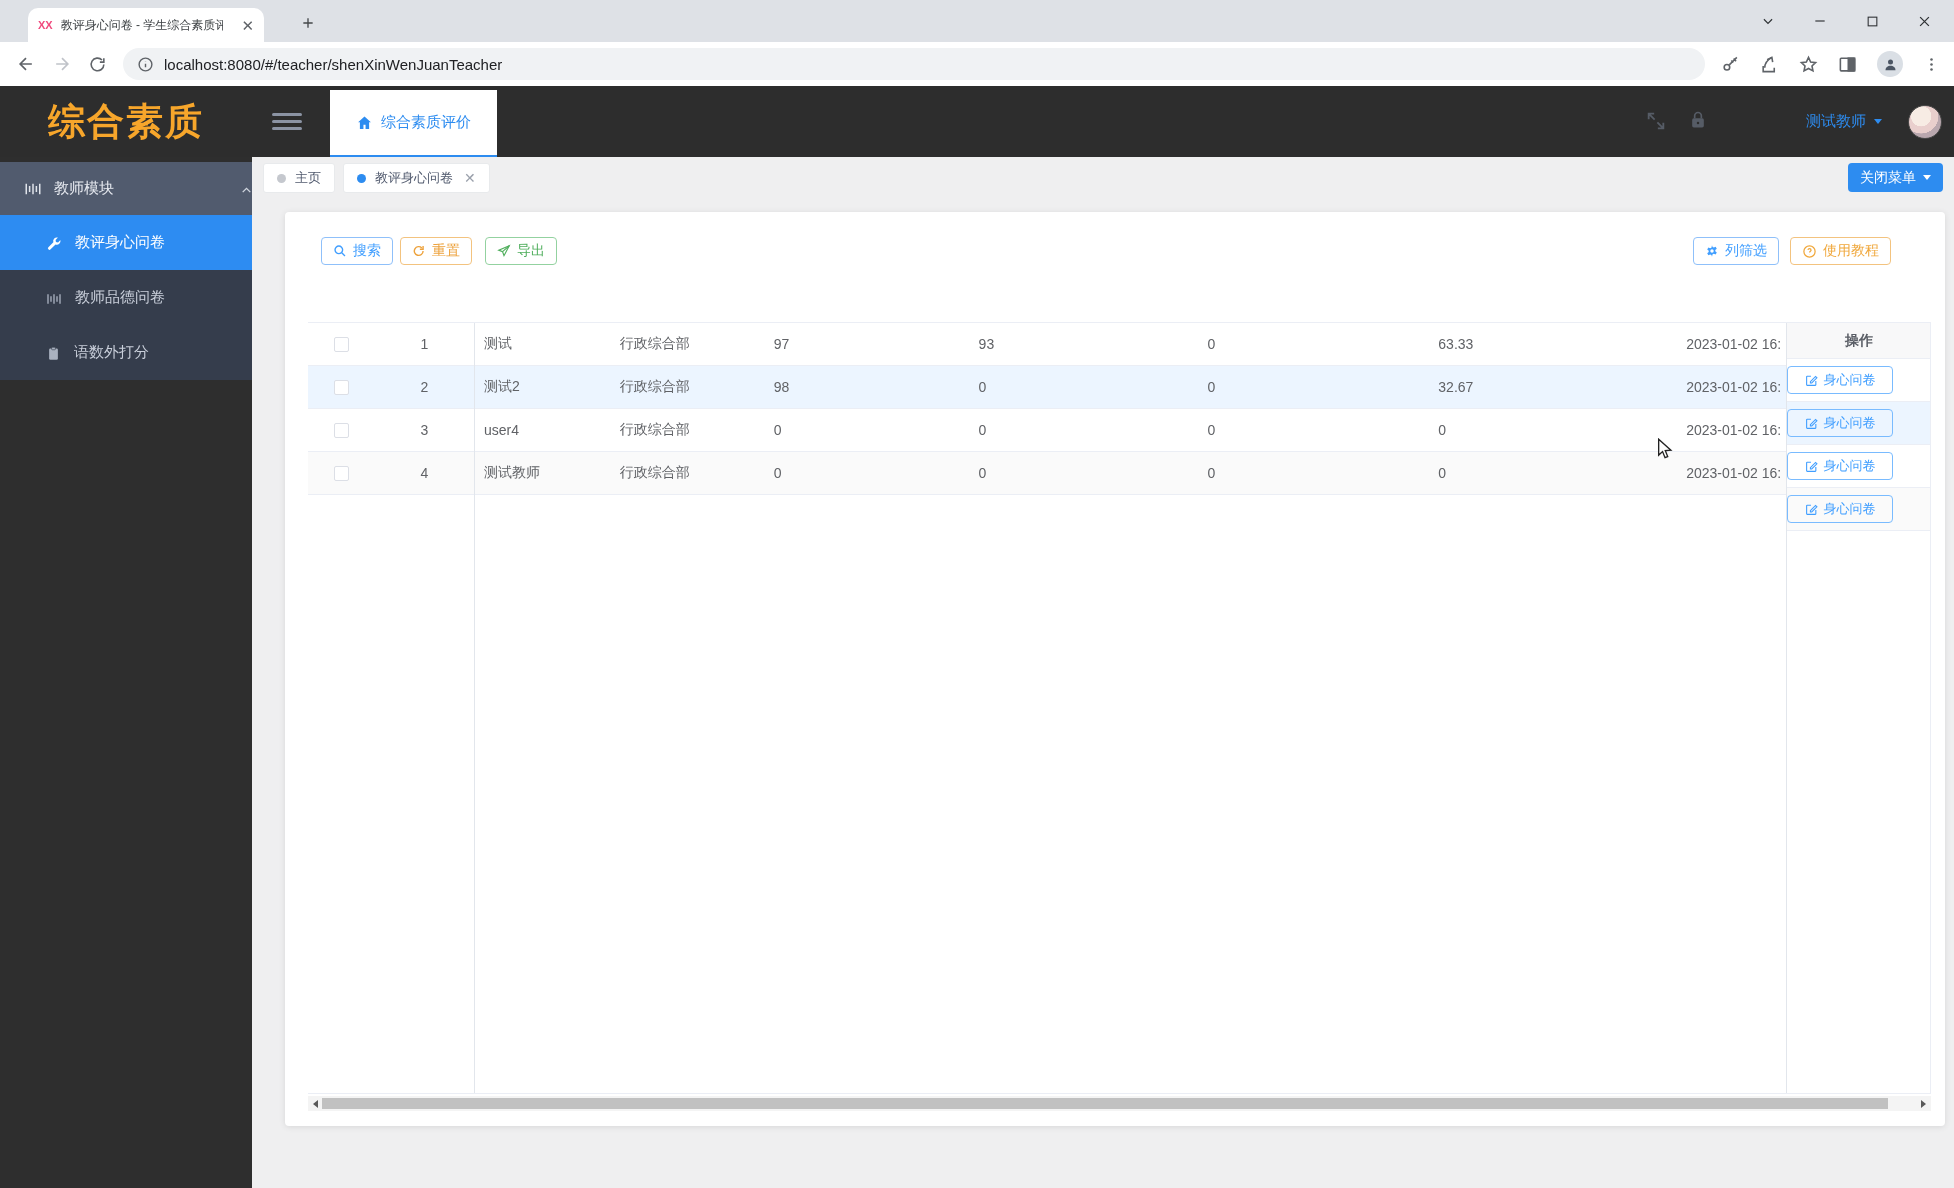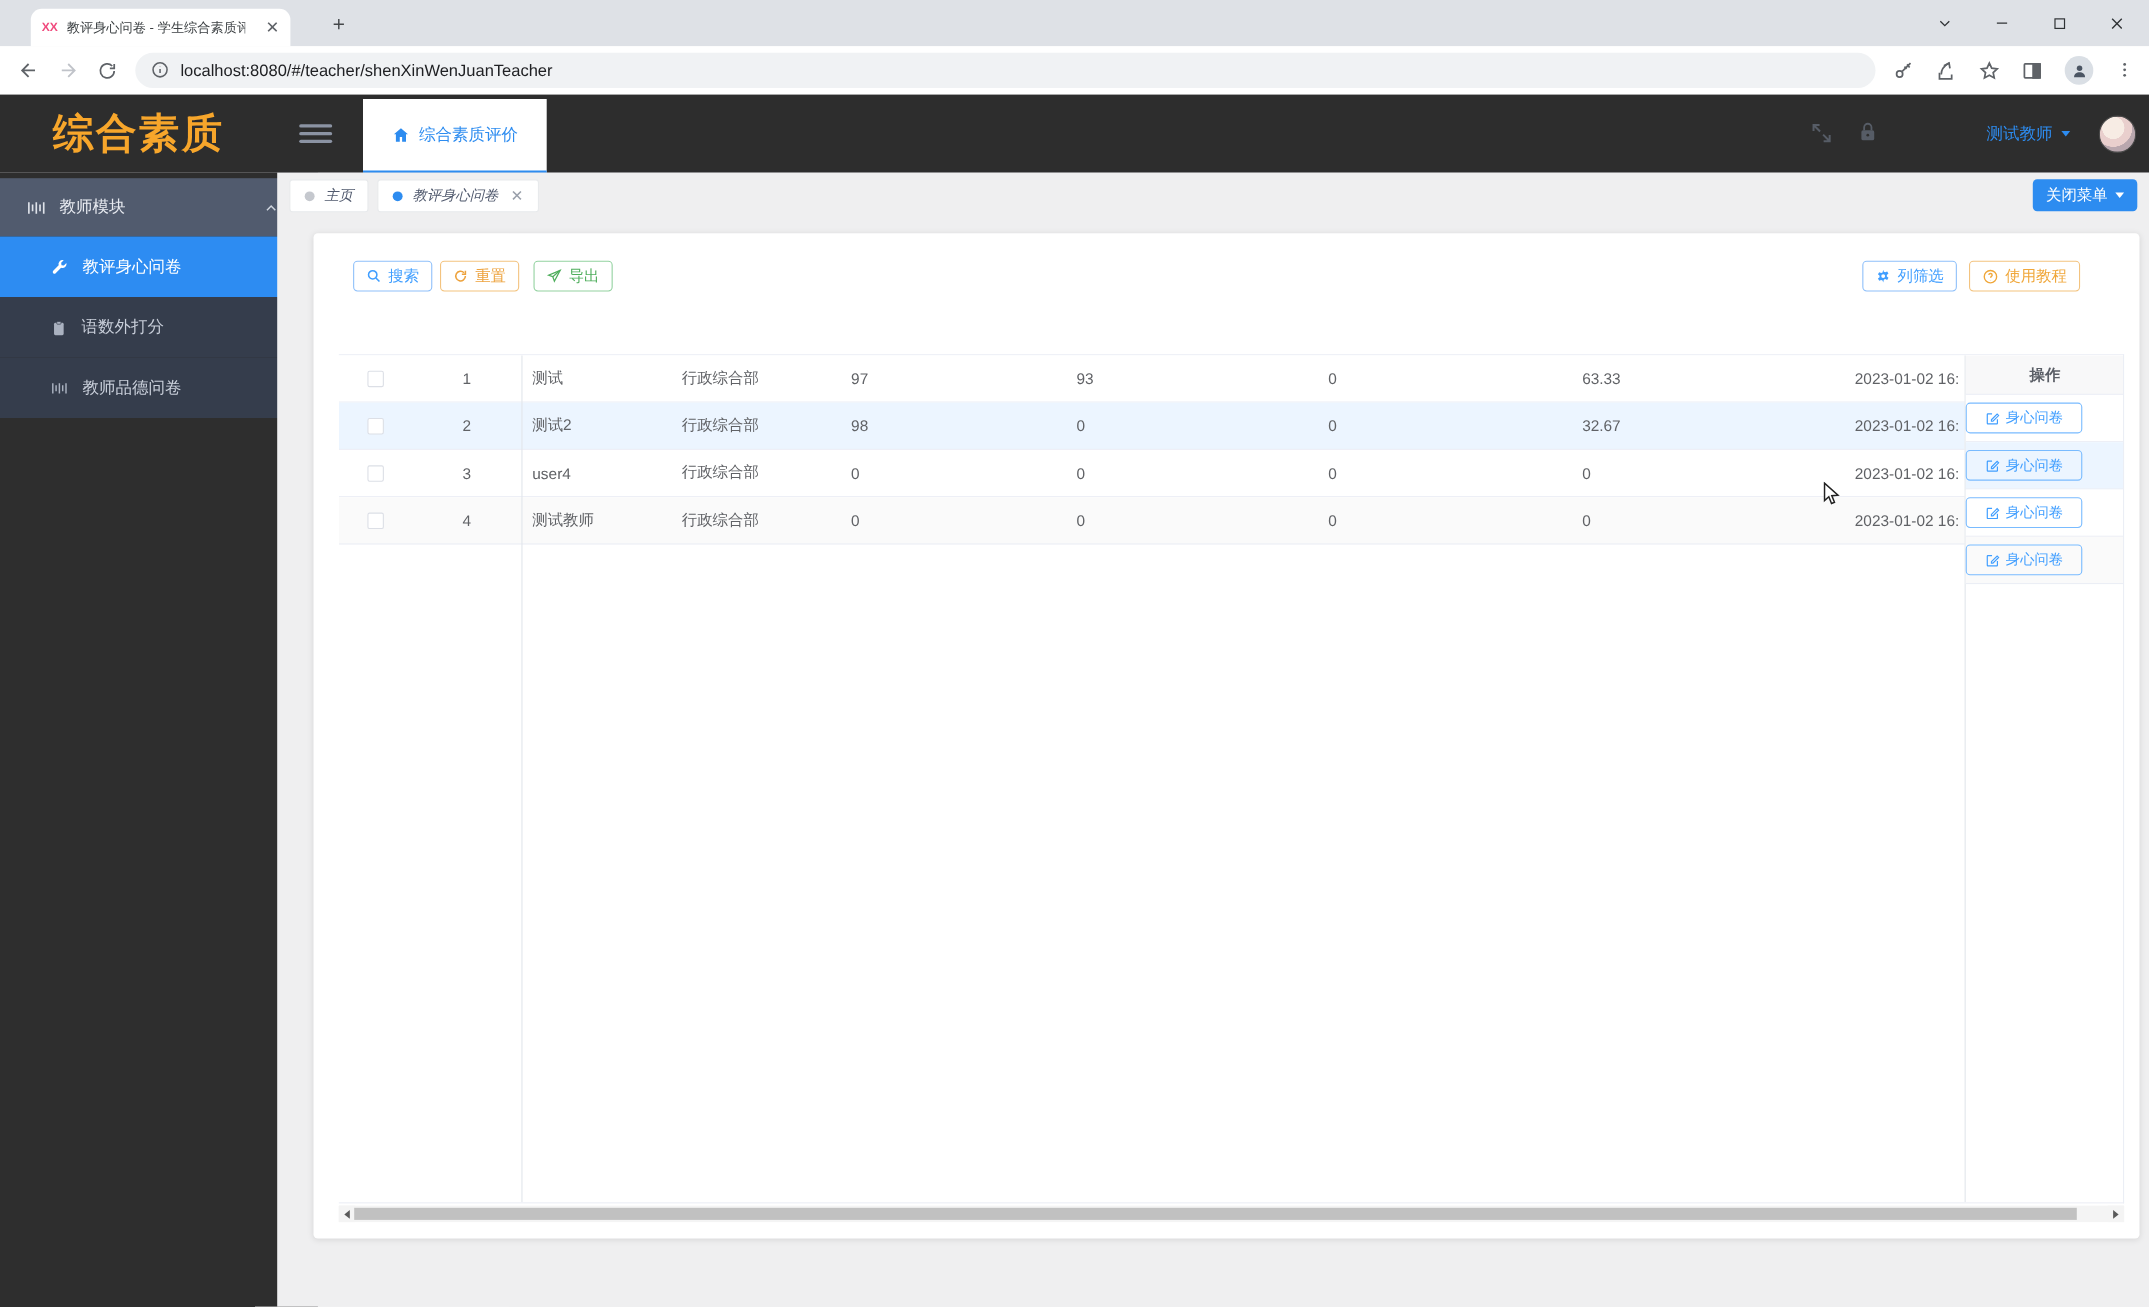--- a/index.html
+++ b/index.html
@@ -43,21 +43,21 @@
   .menu-parent { margin-top:5px; height:53px; background:#515b6e; color:#e8ebf1; font-size:15px; display:flex; align-items:center; gap:12px; padding:0 36px 0 24px; }
   .menu-parent .chev { margin-left:auto; color:#cfd5de; }
   .menu-child { height:55px; display:flex; align-items:center; gap:13px; padding-left:46px; font-size:15px; color:#c9cfda; background:#353d4c; }
   .menu-child.active { background:#2d8cf2; color:#fff; }
   .menu-child .mico { color:#aab2c0; }
   .menu-child.active .mico { color:#fff; }
 
   
   #main { position:absolute; left:252px; top:157px; right:0; bottom:0; background:#efeff0; }
   .chips { position:absolute; left:11px; top:6px; display:flex; gap:8px; }
-  .chip { height:30px; background:#fff; border:1px solid #e8eaec; border-radius:3px; display:flex; align-items:center; gap:9px; padding:0 13px; font-size:13px; color:#515a6e;font-style:italic; }
+  .chip { height:30px; background:#fff; border:1px solid #e8eaec; border-radius:3px; display:flex; align-items:center; gap:9px; padding:0 13px; font-size:13px; color:#515a6e; }
   .dot { width:9px; height:9px; border-radius:50%; }
   .dot.gray { background:#c5c8ce; }
   .dot.blue { background:#2d8cf0; }
   .chip-close { color:#9aa0ab; font-size:14px; line-height:1; margin-left:2px; }
   .close-menu { position:absolute; right:11px; top:6px; height:29px; background:#2d8cf0; color:#fff; border:none; border-radius:4px; font-size:14px; display:flex; align-items:center; gap:7px; padding:0 12px; }
   .caret-down-white { width:0; height:0; border-left:4px solid transparent; border-right:4px solid transparent; border-top:5px solid #fff; }
 
   .card { position:absolute; left:10px; top:55px; width:1660px; height:914px; background:#fff; border-radius:4px; box-shadow:0 1px 6px rgba(0,0,0,.1);margin-left:23px; }
   .btn { position:absolute; top:25px; height:28px; border-radius:4px; border:1px solid; background:#fff; display:flex; align-items:center; gap:6px; padding:0 11px; font-size:14px; }
   .btn-search   { left:36px;   color:#409eff; border-color:#8fc0fa; }
@@ -227,31 +227,31 @@
           <path d="M5 15l7-7 7 7"></path>
         </svg></span>
   </div>
   <div class="menu-child active">
     <span class="mico"><svg class="ic" width="16" height="16" viewBox="0 0 24 24" fill="currentColor">
           <path d="M21.6 6.1l-3.5 3.5-3.2-.5-.5-3.2 3.5-3.5a5.5 5.5 0 0 0-6.9 6.9L3.6 16.7a2.3 2.3 0 0 0 3.3 3.3l7.4-7.4a5.5 5.5 0 0 0 7.3-6.5z"></path>
         </svg></span>
     <span>教评身心问卷</span>
   </div>
   <div class="menu-child">
+    <span class="mico"><svg class="ic" width="16" height="16" viewBox="0 0 24 24" fill="none" stroke="currentColor" stroke-width="2">
+          <path d="M3 5v14M7.5 8v8M12 5v14M16.5 8v8M21 5v14"></path>
+        </svg></span>
+    <span>教师品德问卷</span>
+  </div>
+  <div class="menu-child">
     <span class="mico"><svg class="ic" width="15" height="15" viewBox="0 0 24 24" fill="currentColor">
           <rect x="5" y="4" width="14" height="18" rx="2"></rect>
           <rect x="9" y="2" width="6" height="4" rx="1" stroke="#353d4c" stroke-width="1"></rect>
         </svg></span>
     <span>语数外打分</span>
-  </div>
-  <div class="menu-child">
-    <span class="mico"><svg class="ic" width="16" height="16" viewBox="0 0 24 24" fill="none" stroke="currentColor" stroke-width="2">
-          <path d="M3 5v14M7.5 8v8M12 5v14M16.5 8v8M21 5v14"></path>
-        </svg></span>
-    <span>教师品德问卷</span>
   </div>
 </div>
 
 <div id="main">
 
   <div class="chips">
     <div class="chip">
       <span class="dot gray"></span>
       <span>主页</span>
     </div>

